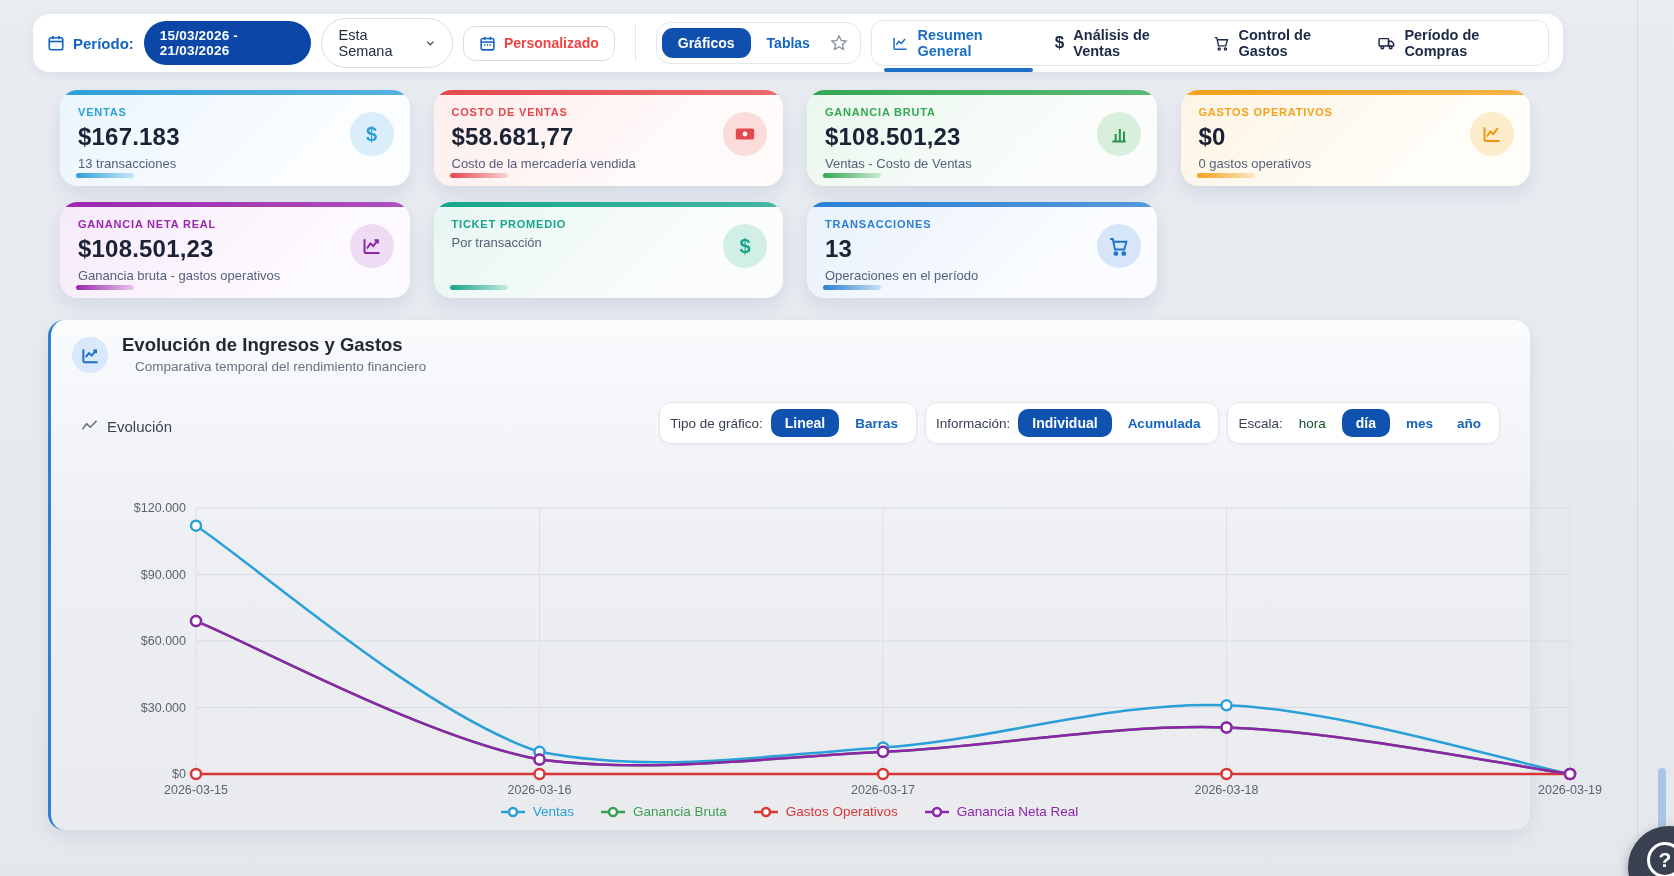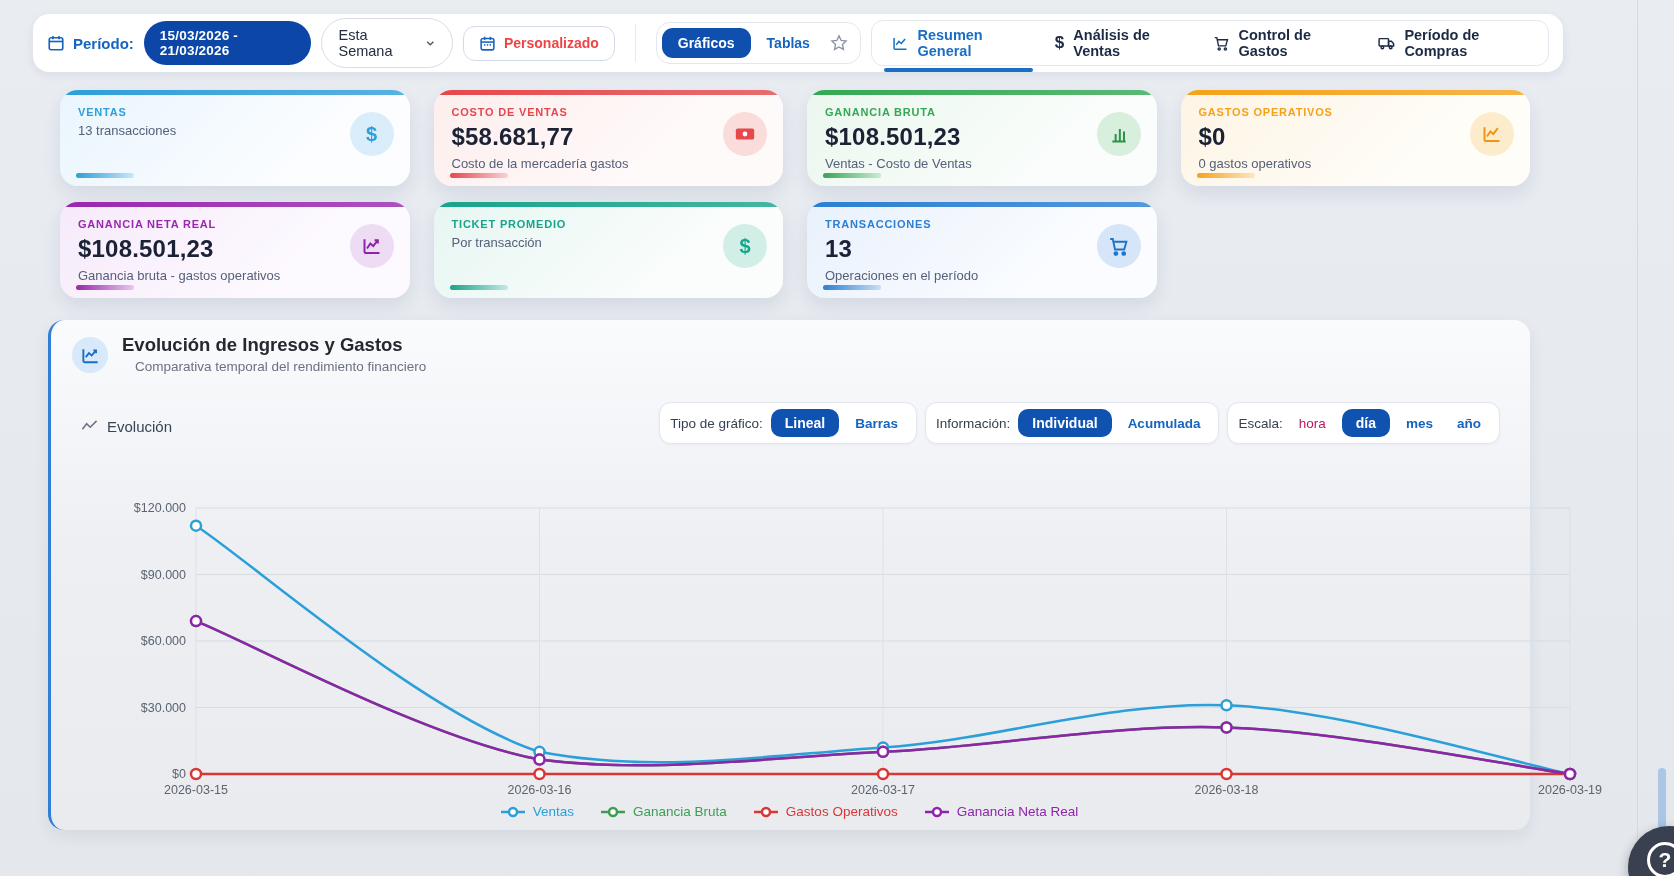--- a/index.html
+++ b/index.html
@@ -99,21 +99,21 @@
   .chart-subtitle { position:absolute; left:84px; top:39px; font-size:13.5px; color:#6b7280; }
   .evo-label { position:absolute; left:30px; top:98px; display:flex; align-items:center; gap:9px;
                font-size:15px; color:#3a4354; }
   .controls { position:absolute; right:30px; top:82px; display:flex; gap:8px; }
   .ctrl-box { background:#fff; border:1px solid #e3e6ec; border-radius:12px; padding:6px 10px;
               display:flex; align-items:center; gap:8px; font-size:13.5px; color:#374151;
               box-shadow:0 1px 3px rgba(30,60,120,.05); }
   .pill-active { background:#0f52b0; color:#fff; font-weight:700; font-size:14px;
                  padding:6px 14px; border-radius:10px; cursor:pointer; }
   .pill-link { color:#1565c0; font-weight:700; font-size:13.5px; padding:6px 8px; cursor:pointer; }
-  .pill-disabled { color:#be185d; font-size:13.5px; padding:6px 8px; }
+  .pill-disabled { color:#14532d; font-size:13.5px; padding:6px 8px; }
 
   #evo-chart { position:absolute; left:60px; top:452px; }
   #evo-chart text.tick { fill:#5b6470; font-size:12.5px; font-family:"Liberation Sans",sans-serif; }
 
   .legend { position:absolute; left:48px; top:804px; width:1482px;
             display:flex; justify-content:center; gap:26px; }
   .legend-item { display:flex; align-items:center; gap:7px; font-size:13.5px; cursor:pointer; }
 
   
   .gutter-line { position:absolute; left:1637px; top:0; width:1px; height:876px; background:#d6dade; }
@@ -200,32 +200,33 @@
       <span>Período de Compras</span>
     </span>
   </div>
 </div>
 
 <div class="kpi-grid">
 
   <div class="kpi-card k0">
     <div class="kpi-accent" style="background: linear-gradient(90deg, rgb(46, 159, 216), rgba(46, 159, 216, 0.8));"></div>
     <div class="kpi-label" style="color: rgb(46, 159, 216);">VENTAS</div>
+    <div class="kpi-value">$167.183</div>
     <div class="kpi-sub">13 transacciones</div>
     <div class="kpi-icon">
         <span class="dollar-glyph" style="color: rgb(46, 159, 216);">$</span>
       </div>
     <div class="kpi-bar" style="background: linear-gradient(90deg, rgb(46, 159, 216), rgba(46, 159, 216, 0.2));"></div>
   </div>
 
   <div class="kpi-card k1">
     <div class="kpi-accent" style="background: linear-gradient(90deg, rgb(229, 72, 77), rgba(229, 72, 77, 0.8));"></div>
     <div class="kpi-label" style="color: rgb(229, 72, 77);">COSTO DE VENTAS</div>
     <div class="kpi-value">$58.681,77</div>
-    <div class="kpi-sub">Costo de la mercadería gastos</div>
+    <div class="kpi-sub">Costo de la mercadería vendida</div>
     <div class="kpi-icon">
       <svg width="22" height="22" viewBox="0 0 24 24" fill="none" stroke="#e5484d" stroke-width="2">
           <rect x="2" y="6" width="20" height="12" rx="2" fill="#e5484d" stroke="none"></rect>
           <circle cx="12" cy="12" r="2.6" fill="#fff" stroke="none"></circle>
         </svg>
     </div>
     <div class="kpi-bar" style="background: linear-gradient(90deg, rgb(229, 72, 77), rgba(229, 72, 77, 0.2));"></div>
   </div>
 
   <div class="kpi-card k2">

